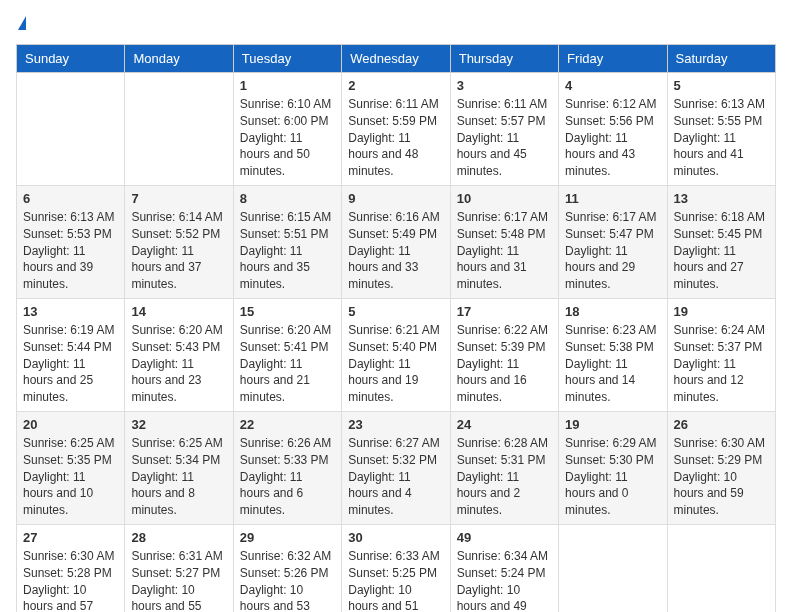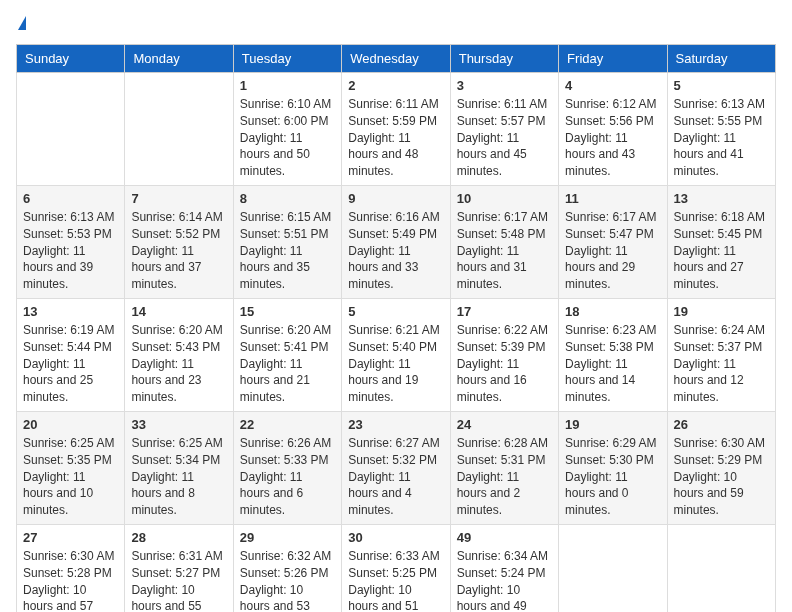--- a/index.html
+++ b/index.html
@@ -208,21 +208,21 @@
           <div class="day-number">19</div>
           <div class="day-info">Sunrise: 6:24 AM<br>Sunset: 5:37 PM<br>Daylight: 11 hours and 12 minutes.</div>
         </td>
       </tr>
       <tr>
         <td>
           <div class="day-number">20</div>
           <div class="day-info">Sunrise: 6:25 AM<br>Sunset: 5:35 PM<br>Daylight: 11 hours and 10 minutes.</div>
         </td>
         <td>
-          <div class="day-number">33</div>
+          <div class="day-number">32</div>
           <div class="day-info">Sunrise: 6:25 AM<br>Sunset: 5:34 PM<br>Daylight: 11 hours and 8 minutes.</div>
         </td>
         <td>
           <div class="day-number">22</div>
           <div class="day-info">Sunrise: 6:26 AM<br>Sunset: 5:33 PM<br>Daylight: 11 hours and 6 minutes.</div>
         </td>
         <td>
           <div class="day-number">23</div>
           <div class="day-info">Sunrise: 6:27 AM<br>Sunset: 5:32 PM<br>Daylight: 11 hours and 4 minutes.</div>
         </td>

